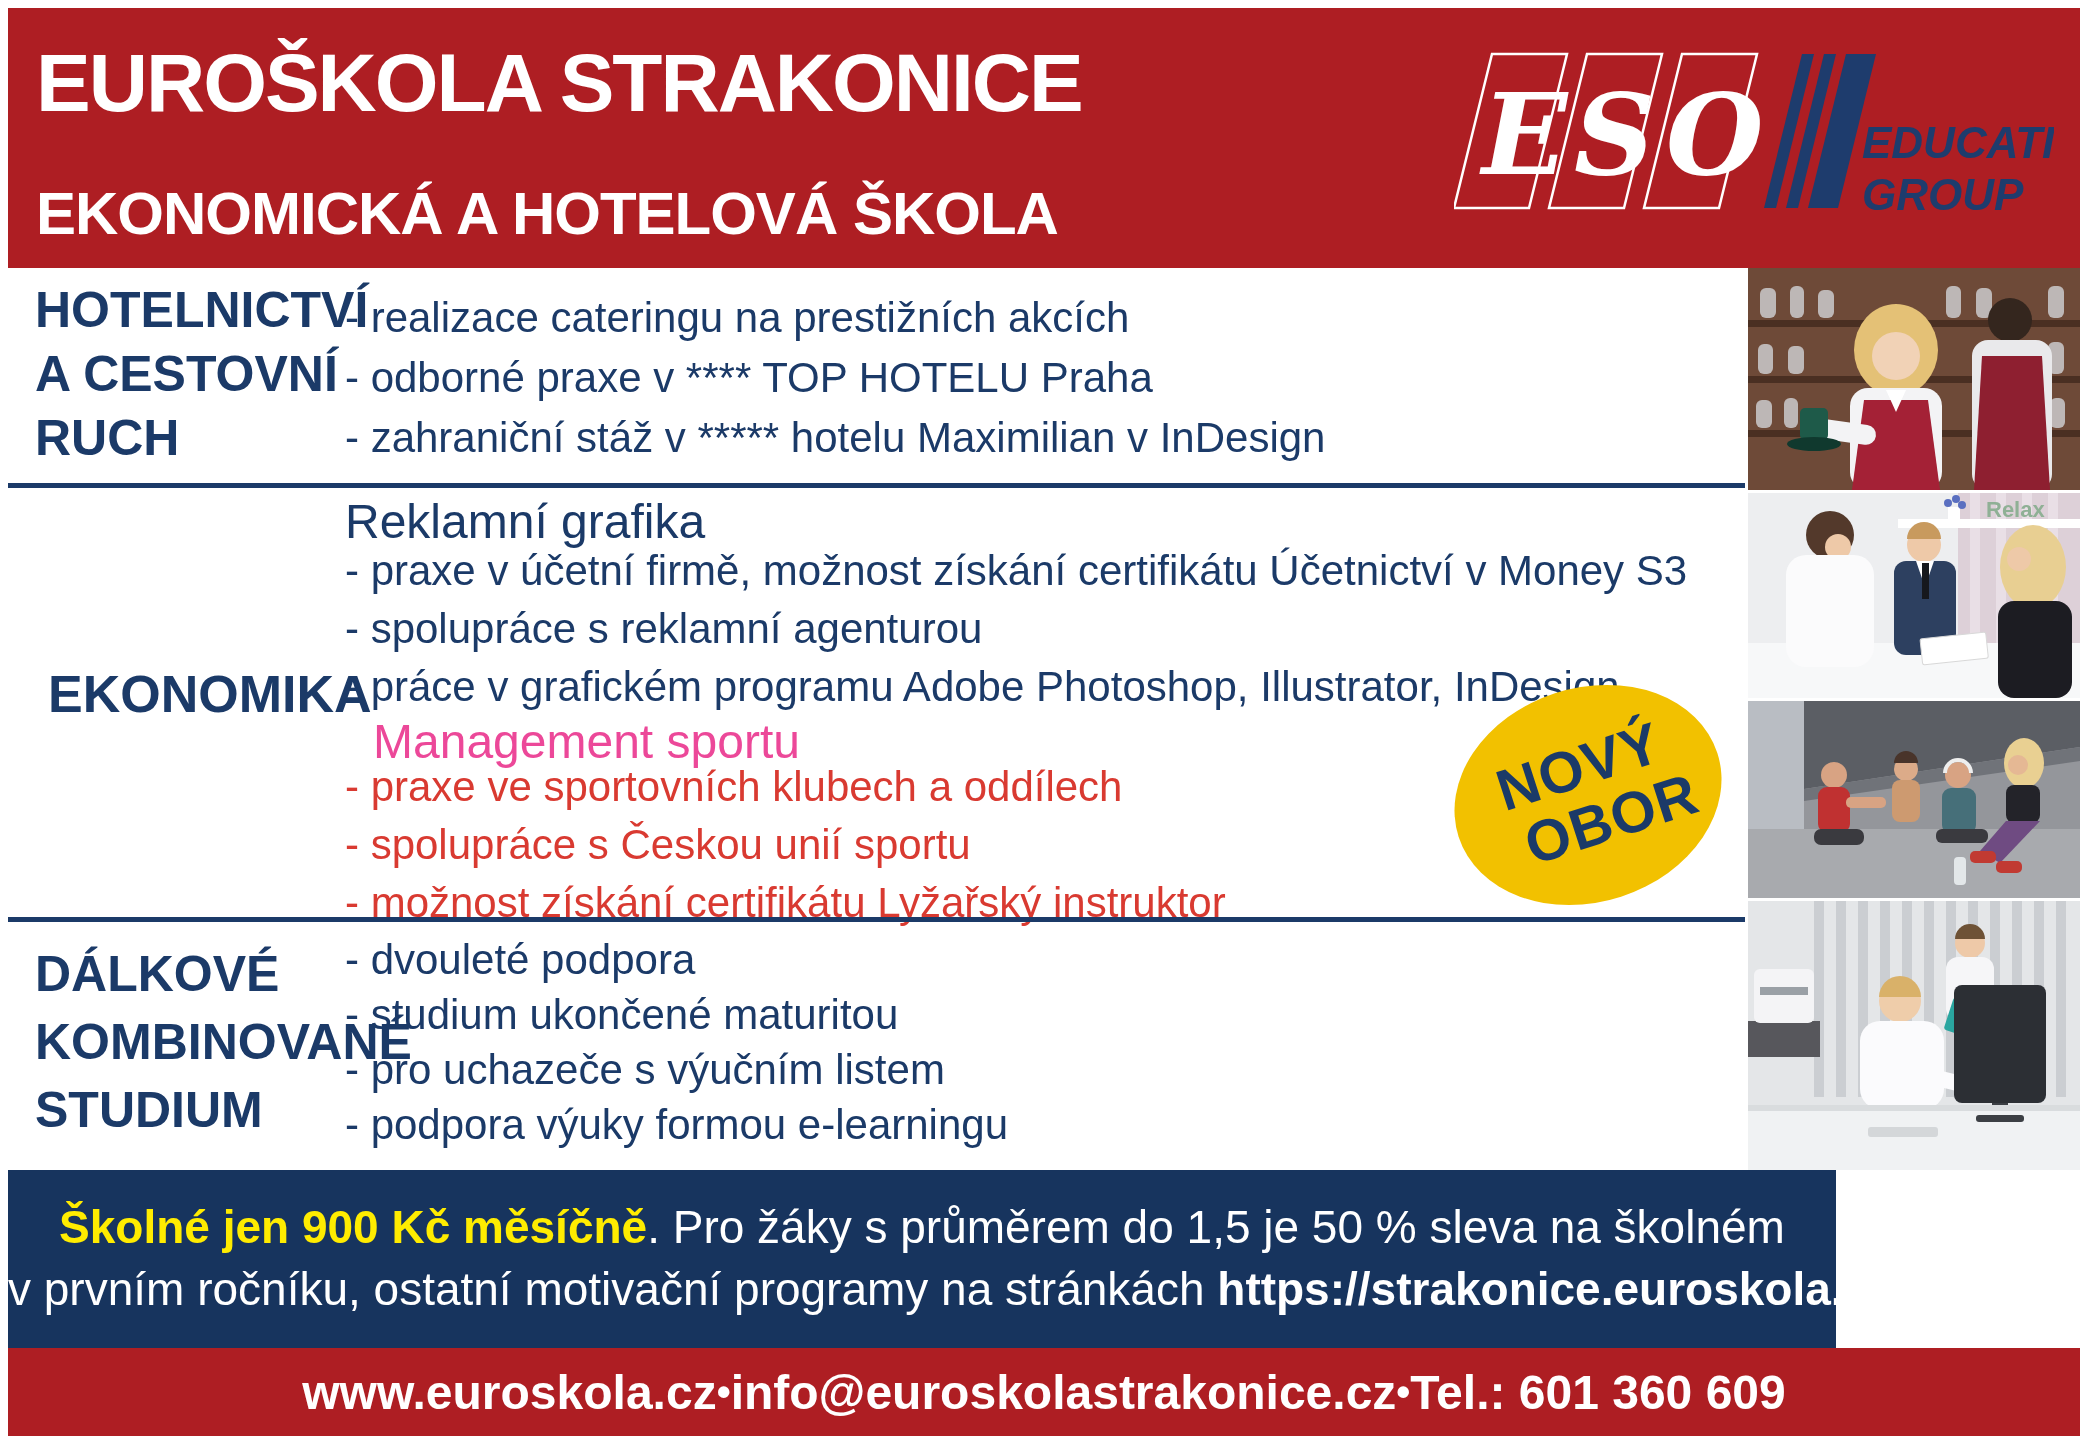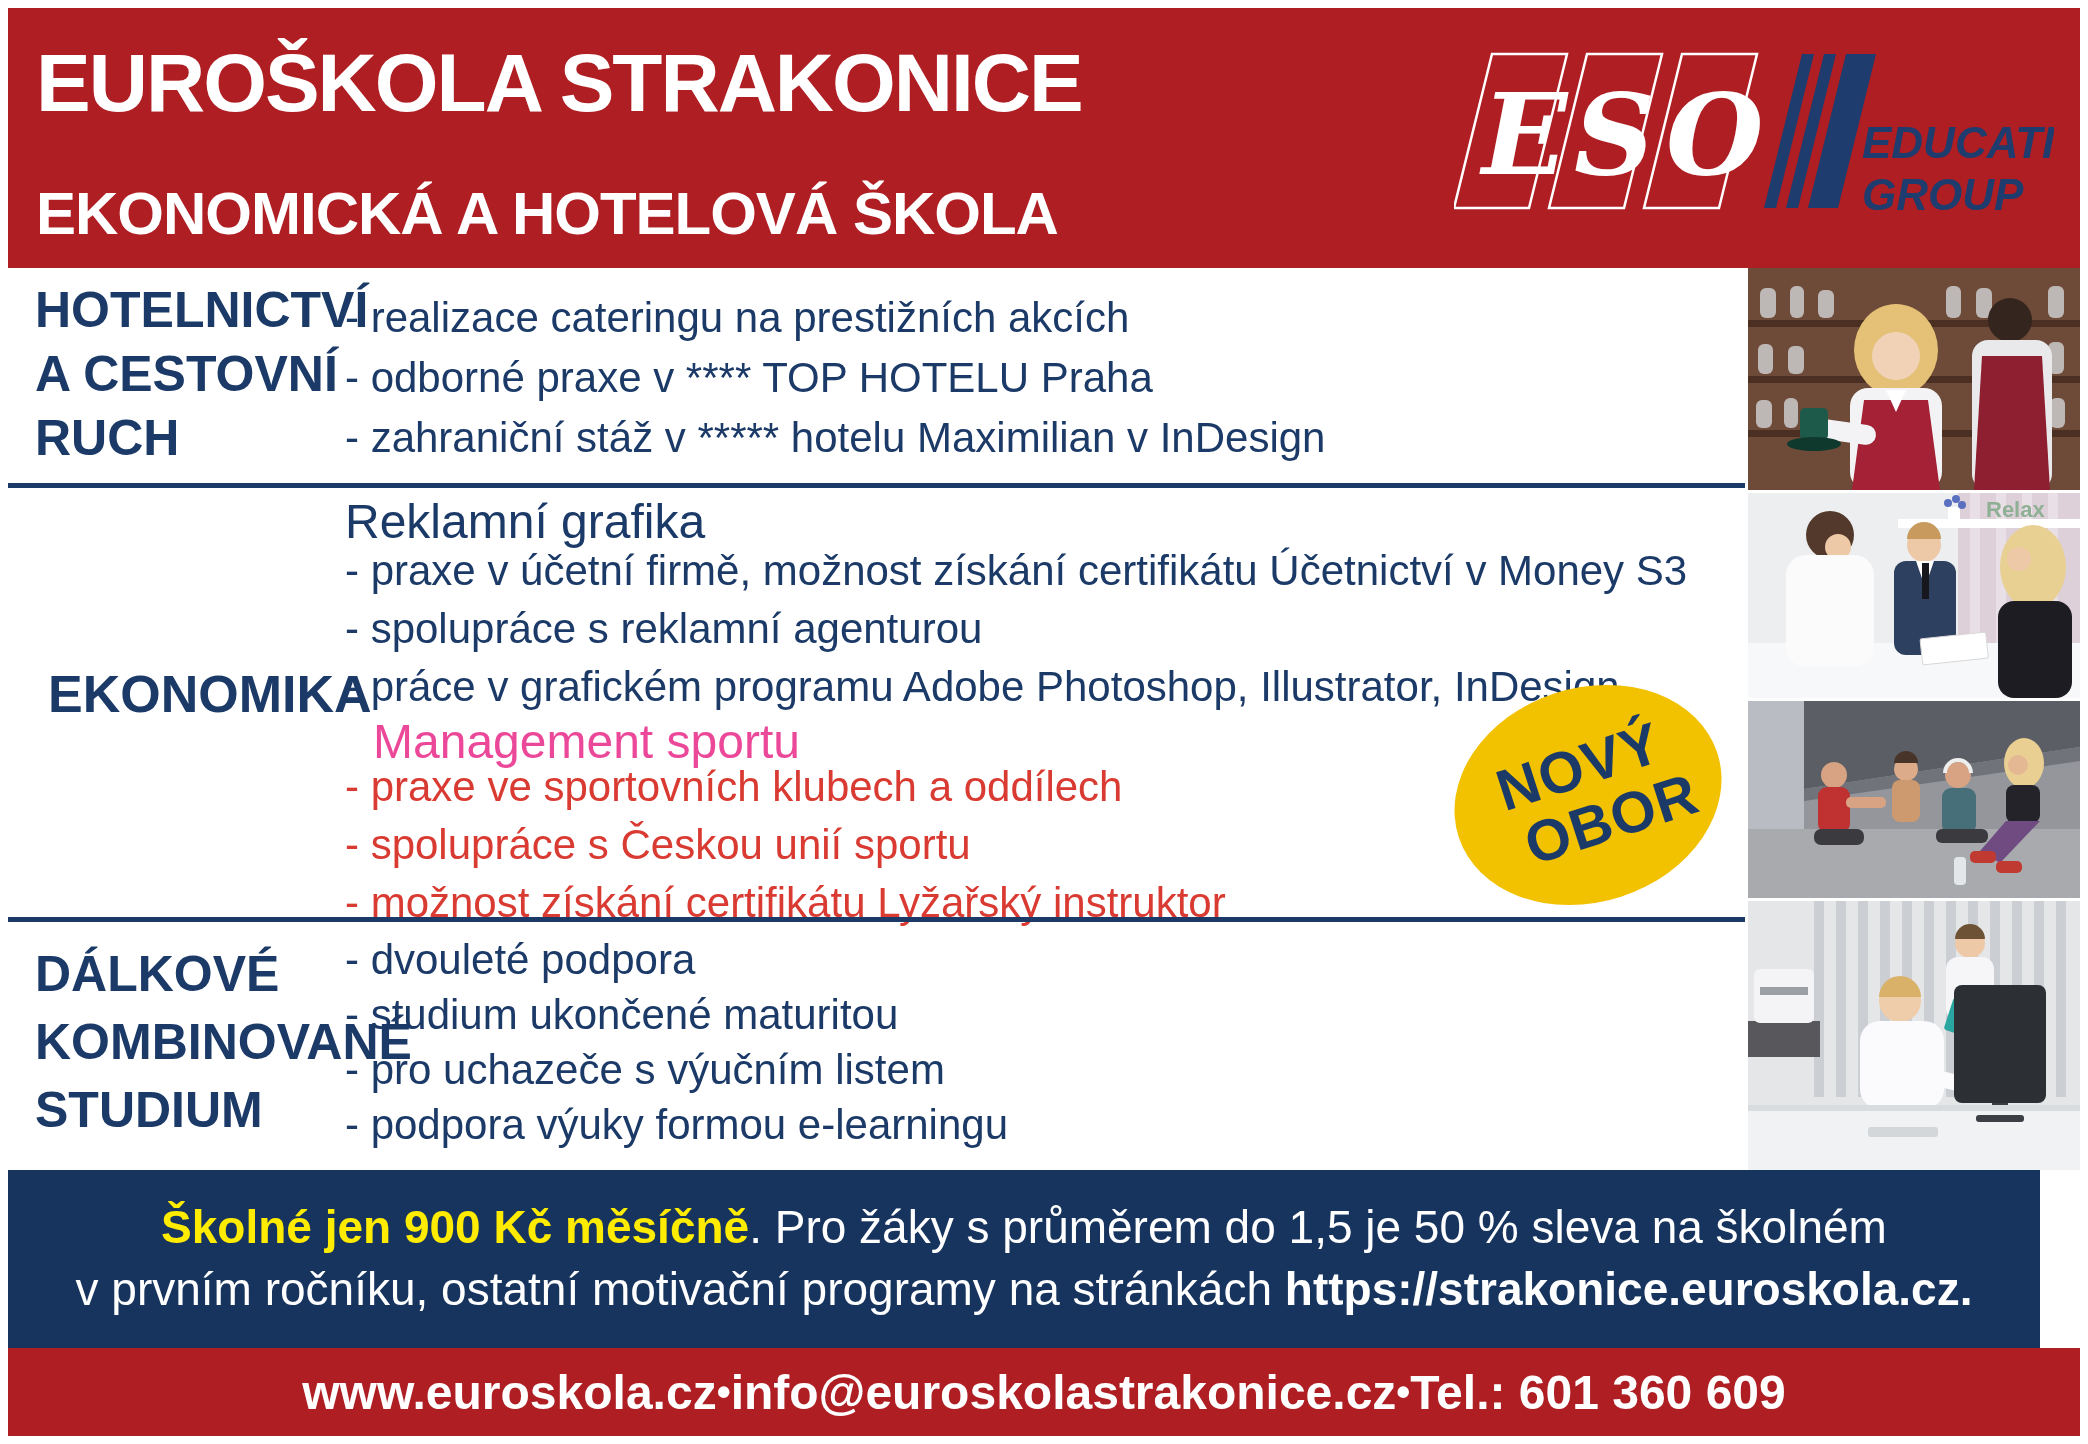--- a/index.html
+++ b/index.html
@@ -44,21 +44,21 @@
 
   
   .photo { position:absolute; left:1748px; width:332px; overflow:hidden; }
   .photo svg { display:block; }
   .photo1 { top:268px; height:222px; }
   .photo2 { top:493px; height:205px; }
   .photo3 { top:701px; height:197px; }
   .photo4 { top:901px; height:269px; }
 
   
-  .banner { position:absolute; left:8px; top:1170px; width:2032px; height:178px;
+  .banner { position:absolute; left:8px; top:1170px; width:1828px; height:178px;
             background:#17345e; color:#ffffff; text-align:center; }
   .banner-line { font-size:46px; line-height:62px; white-space:nowrap; }
   .banner-line1 { margin-top:26px; }
   .hl-yellow { color:#ffec00; font-weight:bold; }
   .hl-bold { font-weight:bold; }
   .footer { position:absolute; left:8px; top:1348px; width:2072px; height:88px;
             background:#ae1e23; color:#ffffff; font-weight:bold; font-size:48px;
             display:flex; align-items:center; justify-content:center;
             padding:0 32px; box-sizing:border-box; }
   .footer .dot { font-size:40px; }

